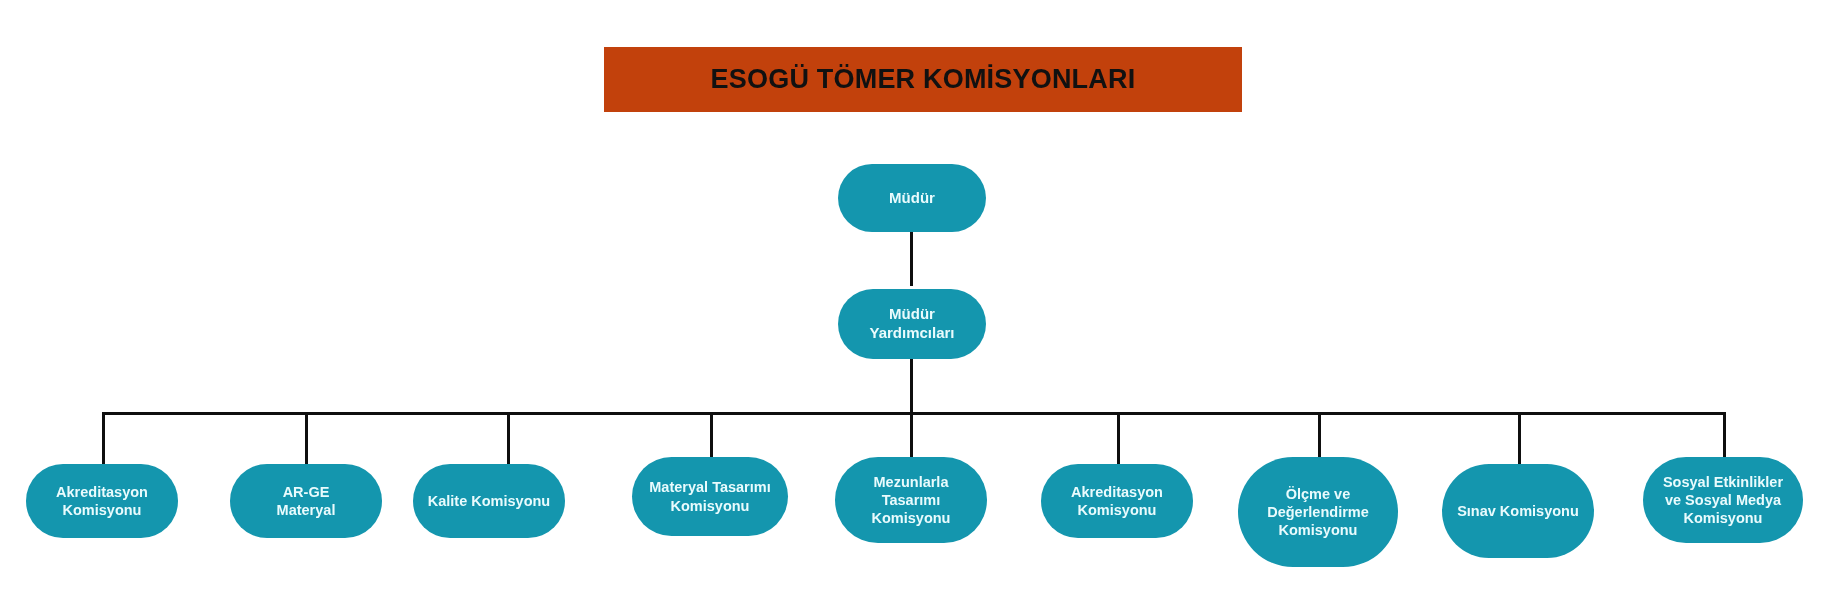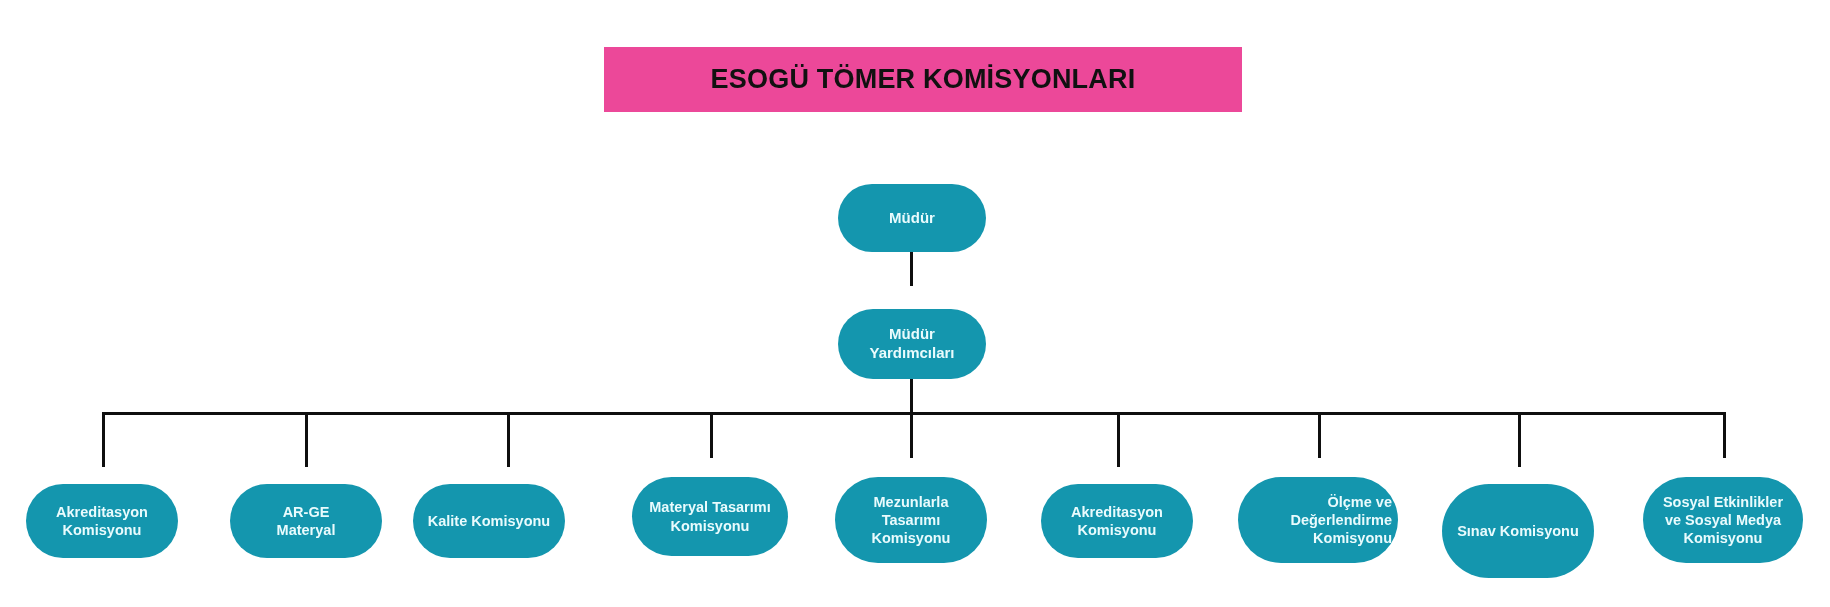--- a/index.html
+++ b/index.html
@@ -18,21 +18,21 @@
     overflow: hidden;
   }
 
   
   #title-banner {
     position: absolute;
     left: 604px;
     top: 47px;
     width: 638px;
     height: 65px;
-    background: #ec4899;
+    background: #c2410c;
     display: flex;
     align-items: center;
     justify-content: center;
   }
   #title-text {
     font-size: 27px;
     font-weight: bold;
     color: #111111;
     letter-spacing: 0.2px;
     white-space: nowrap;
@@ -54,21 +54,20 @@
     border-radius: 999px;
     display: flex;
     align-items: center;
     justify-content: center;
     text-align: center;
     font-weight: bold;
     line-height: 1.25;
     box-sizing: border-box;
     padding: 4px 6px;
     z-index: 3;
-    margin-top: 20px;
   }
   .node-label {
     display: block;
     width: 100%;
     white-space: pre-line;
   }
   .node-top   { font-size: 15px; }
   .node-leaf  { font-size: 14.5px; }
 </style>
 </head>
@@ -130,21 +129,21 @@
     <span class="node-label">Mezunlarla
 Tasarımı
 Komisyonu</span>
   </div>
 
   <div class="node node-leaf" style="left:1041px; top:464px; width:152px; height:74px;">
     <span class="node-label">Akreditasyon
 Komisyonu</span>
   </div>
 
-  <div class="node node-leaf" style="left:1238px; top:457px; width:160px; height:86px;text-align:right;">
+  <div class="node node-leaf" style="left:1238px; top:457px; width:160px; height:110px;">
     <span class="node-label">Ölçme ve
 Değerlendirme
 Komisyonu</span>
   </div>
 
   <div class="node node-leaf" style="left:1442px; top:464px; width:152px; height:94px;">
     <span class="node-label">Sınav Komisyonu</span>
   </div>
 
   <div class="node node-leaf" style="left:1643px; top:457px; width:160px; height:86px;">

